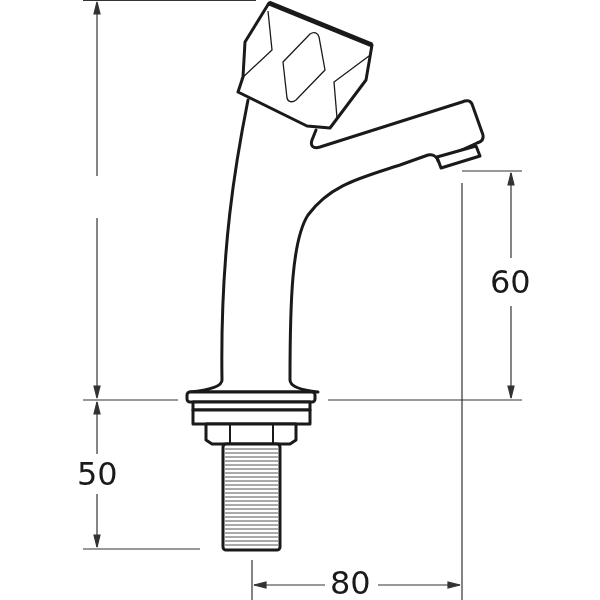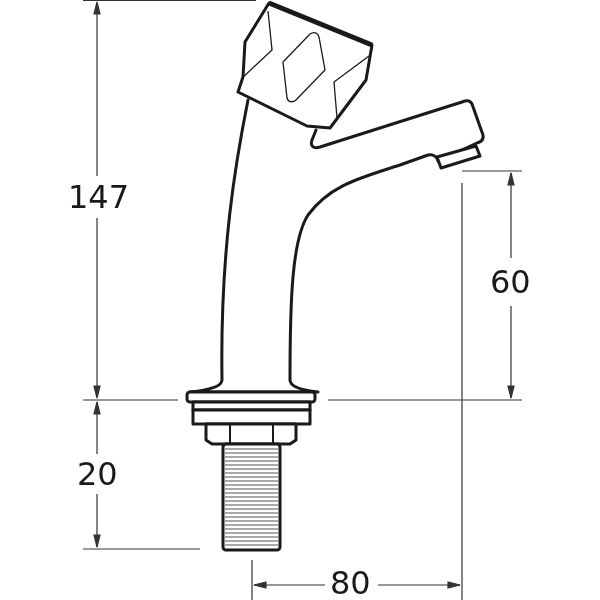--- a/index.html
+++ b/index.html
@@ -120,17 +120,16 @@
           <line x1="225" y1="525" x2="278" y2="525"></line>
         <line x1="225" y1="529" x2="278" y2="529"></line>
           <line x1="225" y1="533" x2="278" y2="533"></line>
         <line x1="225" y1="537" x2="278" y2="537"></line>
           <line x1="225" y1="541" x2="278" y2="541"></line>
         <line x1="225" y1="545" x2="278" y2="545"></line>
       </g>
     </g>
   </svg>
 
-  <div class="dim-label" style="left:66px; top:181px;">147</div>
   <div class="dim-label" style="left:488px; top:266px;">60</div>
-  <div class="dim-label" style="left:75px; top:458px;">20</div>
+  <div class="dim-label" style="left:75px; top:458px;">50</div>
   <div class="dim-label" style="left:328px; top:567px;">80</div>
 </div>
 
 </body></html>

